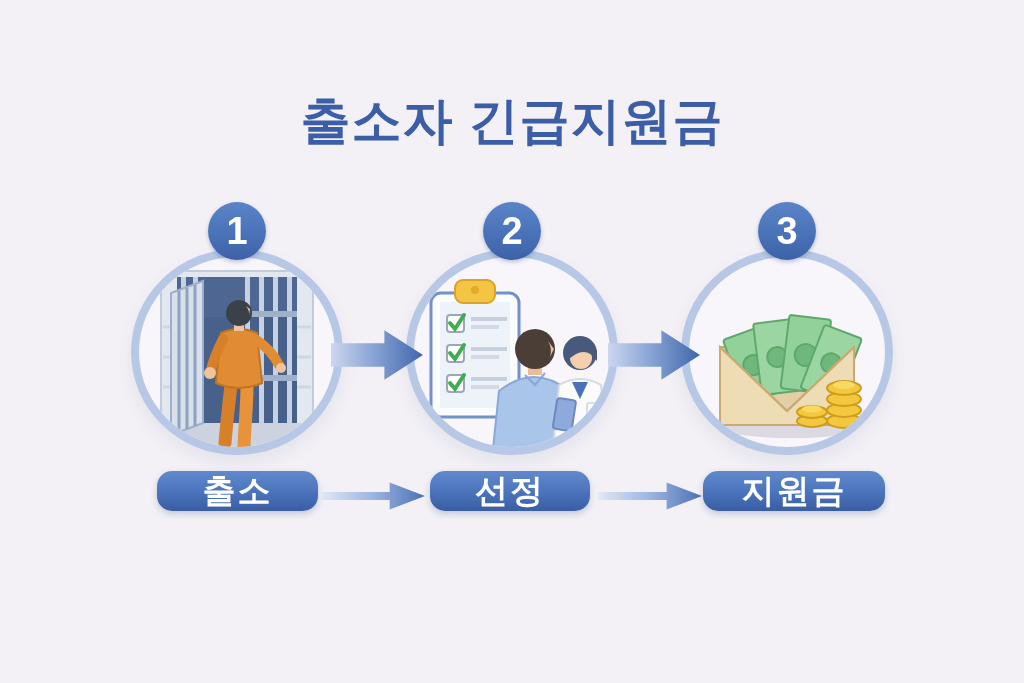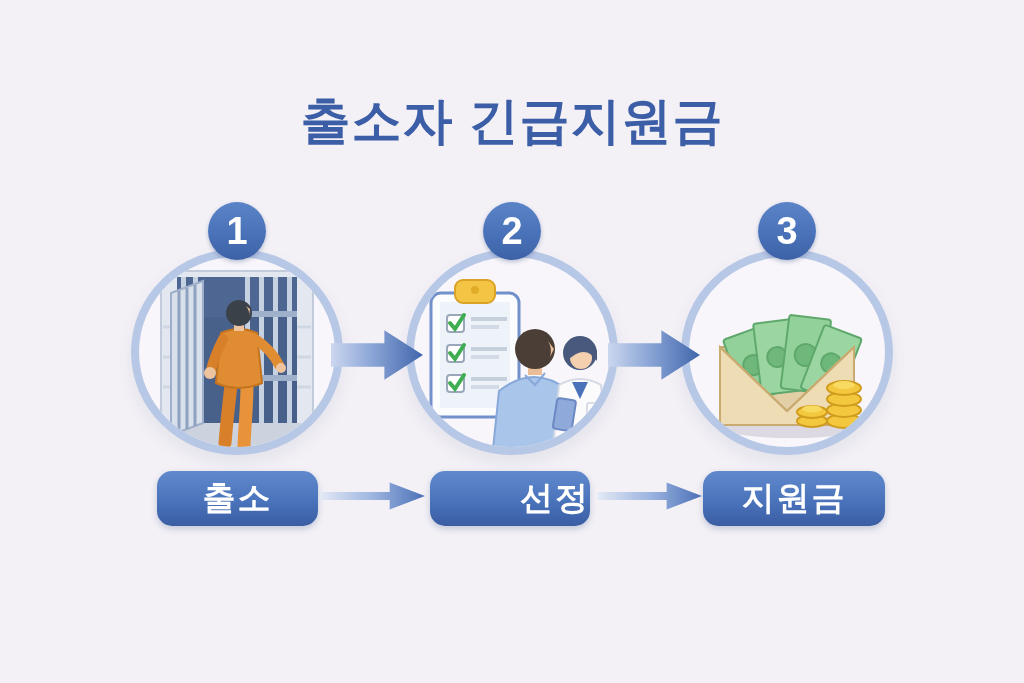--- a/index.html
+++ b/index.html
@@ -56,29 +56,29 @@
   .flow-arrow{
     position:absolute;top:327px;
     width:92px;height:56px;
     background:linear-gradient(90deg,#ccd7ef 0%,#8aa5d6 45%,#4166ac 100%);
     clip-path:polygon(0 29%,58% 29%,58% 6%,100% 50%,58% 94%,58% 71%,0 71%);
   }
   .flow-arrow.f1{left:331px;}
   .flow-arrow.f2{left:608px;}
   
   .pill{
-    position:absolute;top:471px;height:55px;
+    position:absolute;top:471px;height:40px;
     border-radius:15px;
     background:linear-gradient(180deg,#6089cd 0%,#4a73bb 55%,#3a5da3 100%);
     box-shadow:0 3px 6px rgba(60,80,140,0.25);
     display:flex;align-items:center;justify-content:center;
     color:#ffffff;font-size:33px;font-weight:800;letter-spacing:2px;
   }
   .pill.p1{left:157px;width:161px;}
-  .pill.p2{left:430px;width:160px;justify-content:flex-end;}
+  .pill.p2{left:430px;width:160px;}
   .pill.p3{left:703px;width:182px;text-align:center;}
   
   .label-arrow{
     position:absolute;top:479px;
     width:104px;height:34px;
     background:linear-gradient(90deg,#e2e8f5 0%,#9db5e0 50%,#4a70b6 100%);
     clip-path:polygon(0 38%,66% 38%,66% 10%,100% 50%,66% 90%,66% 62%,0 62%);
   }
   .label-arrow.l1{left:321px;}
   .label-arrow.l2{left:598px;}

